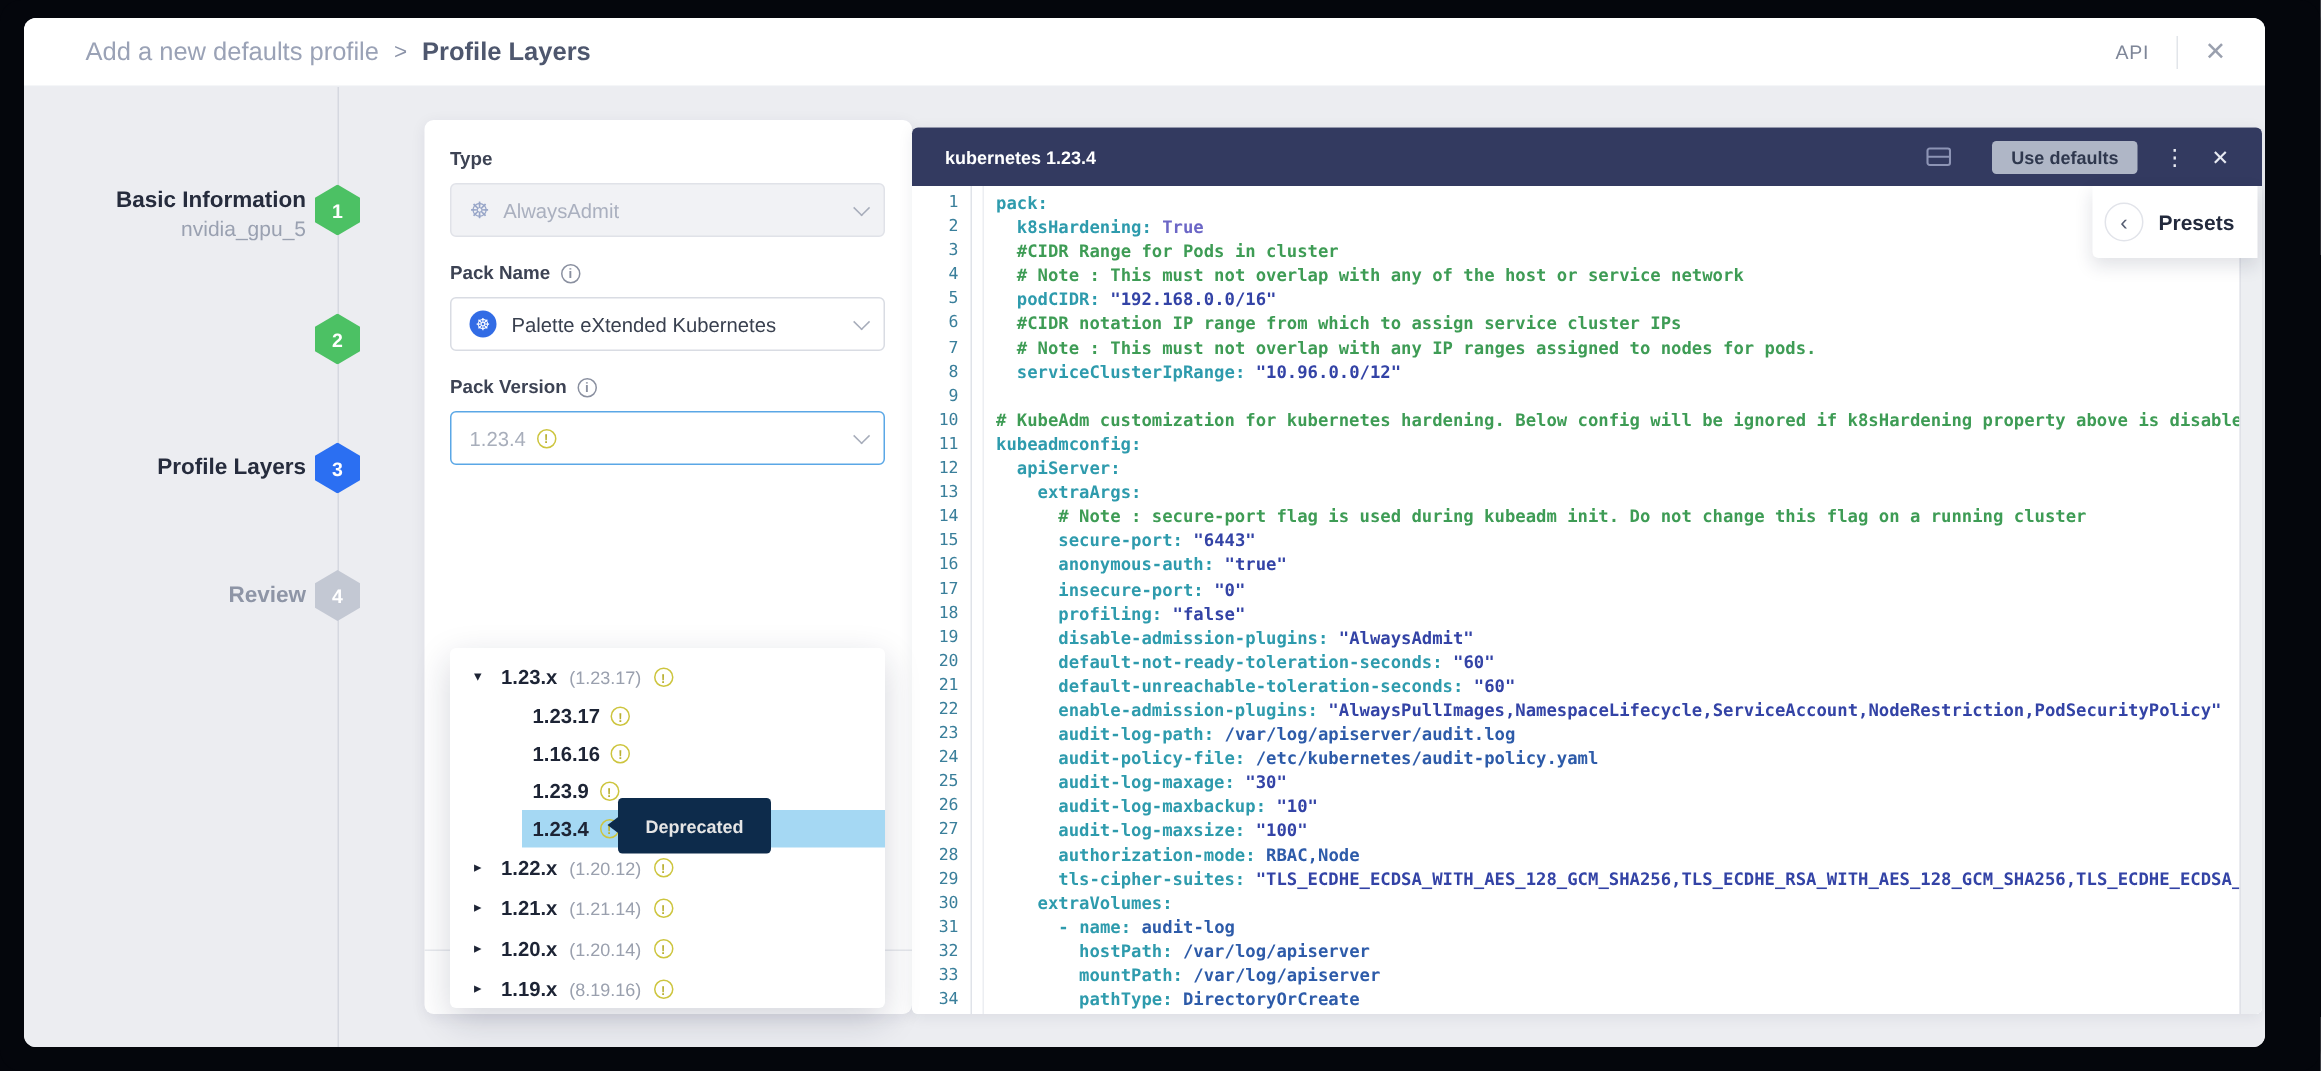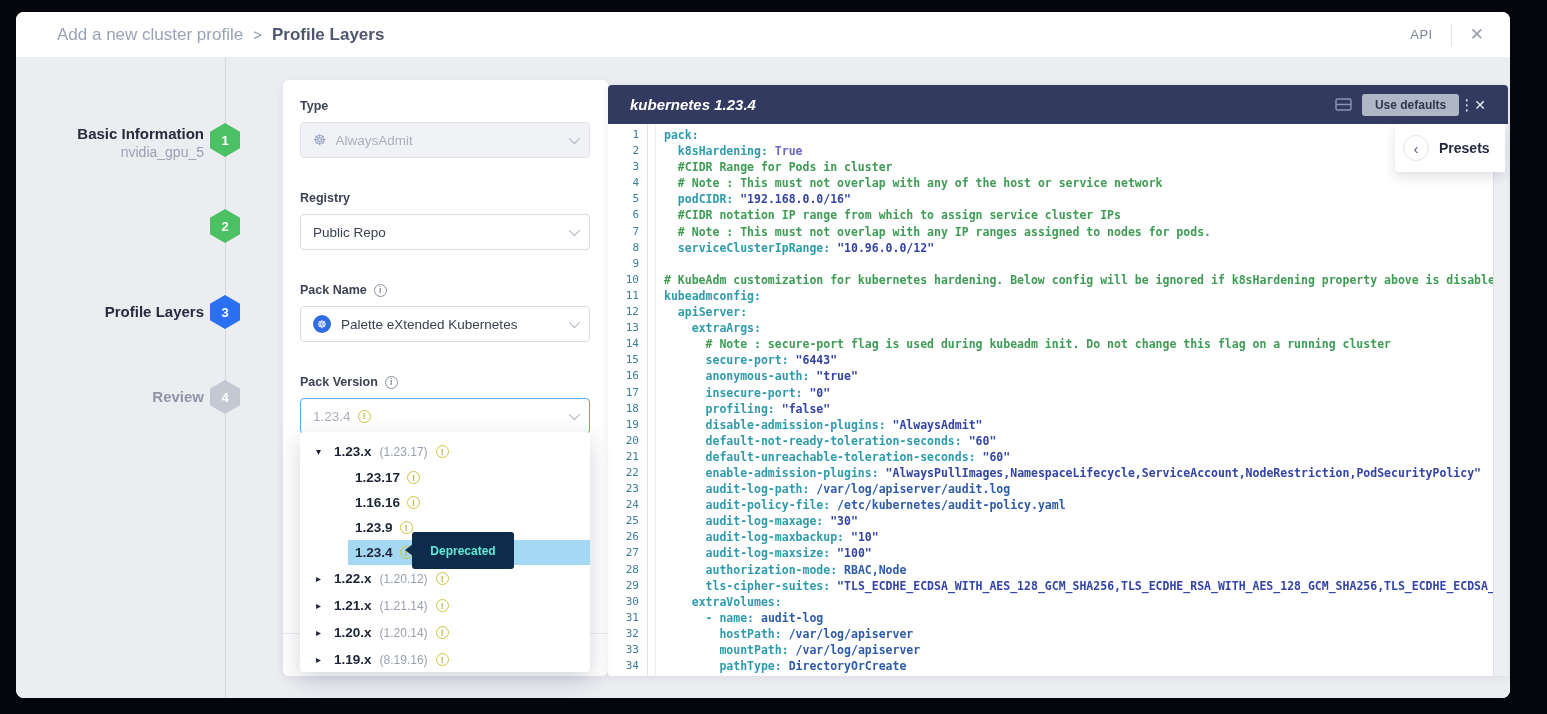--- a/index.html
+++ b/index.html
@@ -30,21 +30,21 @@
   .step-sub { font-size:14px; color:#9aa1b1; line-height:19px; }
   .hex { position:absolute; left:194px; top:0; width:30px; height:34px; display:flex; align-items:center; justify-content:center; color:#fff; font-size:13px; font-weight:700; clip-path:polygon(50% 0%,100% 26%,100% 74%,50% 100%,0% 74%,0% 26%); cursor:pointer; }
   .hex-done { background:#4cc164; }
   .hex-active { background:#2b6ff2; }
   .hex-todo { background:#c3c8d3; }
 
   
   .edit-pack { position:absolute; left:267px; top:22px; width:325px; height:596px; background:#fff; border-radius:6px; box-shadow:0 2px 10px rgba(25,35,70,.07); }
   .ep-title { height:46px; display:flex; align-items:center; padding-left:22px; font-size:15px; font-weight:700; color:#2c3346; border-bottom:1px solid #e9eaee; }
   .ep-form { padding:18px 17px 0 17px; }
-  .ep-group { margin-bottom:32px; }
+  .ep-group { margin-bottom:16px; }
   .ep-label { display:flex; align-items:center; gap:7px; font-size:12.5px; font-weight:700; color:#3d4354; height:16px; margin-bottom:8px; }
   .info-icon { width:13px; height:13px; border:1.3px solid #8a90a0; border-radius:50%; color:#8a90a0; font-size:9px; display:inline-flex; align-items:center; justify-content:center; font-weight:600; }
   .select { position:relative; width:290px; height:36px; border:1px solid #d9dce3; border-radius:4px; background:#fff; display:flex; align-items:center; padding:0 30px 0 12px; font-size:13.5px; color:#39404f; cursor:pointer; }
   .select .chev { position:absolute; right:12px; top:13px; width:8px; height:8px; border-right:1.6px solid #a6acba; border-bottom:1.6px solid #a6acba; transform:rotate(45deg) translateY(-2px); }
   .select.disabled { background:#f1f2f5; border-color:#e0e2e8; color:#aab0bf; cursor:default; }
   .select.focused { border:1.6px solid #5aa7e6; color:#a8aebb; }
   .wheel-icon { color:#98a6c8; font-size:15px; margin-right:9px; }
   .k8s-badge { width:18px; height:18px; border-radius:50%; background:#326ce5; color:#fff; font-size:11px; display:inline-flex; align-items:center; justify-content:center; margin-right:10px; }
   .warn-icon { width:13px; height:13px; border:1.4px solid #cdc53e; border-radius:50%; color:#b9b032; font-size:8.5px; font-weight:700; display:inline-flex; align-items:center; justify-content:center; flex:0 0 auto; }
   .sel-warn { margin-left:7px; }
@@ -53,28 +53,28 @@
   
   .vdrop { position:absolute; left:284px; top:374px; width:290px; height:240px; background:#fff; border-radius:4px; box-shadow:0 8px 24px rgba(20,30,60,.18); padding-top:6px; z-index:30; }
   .vd-row { display:flex; align-items:center; cursor:pointer; }
   .vd-group { height:27px; padding-left:16px; gap:8px; }
   .vd-child { height:25px; padding-left:55px; gap:7px; }
   .caret { width:10px; color:#1d2435; font-size:10px; line-height:1; }
   .vd-label { font-size:13.5px; font-weight:700; color:#1d2435; }
   .vd-child .vd-label { font-weight:700; }
   .vd-latest { font-size:12px; color:#9aa0ae; }
   .vd-child.selected { background:linear-gradient(90deg, transparent 0 48px, #a5d8f3 48px 100%); }
-  .dep-tooltip { position:absolute; left:112px; top:100px; width:102px; height:37px; background:#0d2b4b; border-radius:3px; color:#5eead4; font-size:12px; font-weight:600; display:flex; align-items:center; justify-content:center; z-index:40; }
+  .dep-tooltip { position:absolute; left:112px; top:100px; width:102px; height:37px; background:#0d2b4b; border-radius:3px; color:#e5e5e5; font-size:12px; font-weight:600; display:flex; align-items:center; justify-content:center; z-index:40; }
   .dep-tooltip::before { content:""; position:absolute; left:-7px; top:12px; border:6px solid transparent; border-right:8px solid #0d2b4b; border-left:none; }
 
   
   .editor { position:absolute; left:592px; top:27px; width:900px; height:591px; border-radius:4px; background:#fff; box-shadow:0 2px 10px rgba(25,35,70,.08); }
   .ed-header { height:39px; background:#333a60; border-radius:4px 4px 0 0; display:flex; align-items:center; padding:0 22px; }
-  .ed-title { color:#fff; font-size:15px; font-weight:700;font-style:italic; }
-  .ed-controls { margin-left:auto; display:flex; align-items:center; }
+  .ed-title { color:#fff; font-size:12px; font-weight:700; }
+  .ed-controls { margin-left:auto; display:flex; align-items:center; gap:17px; }
   .ed-diff { color:#8d94b5; display:flex; cursor:pointer; margin-right:10px; }
   .use-defaults { background:#afb6c6; color:#2f384e; border:none; border-radius:3px; font-size:12px; font-weight:600; padding:4px 13px; font-family:"Liberation Sans",sans-serif; cursor:pointer; }
   .ed-kebab { color:#e8eaf2; font-size:15px; cursor:pointer; }
   .ed-close { color:#e8eaf2; font-size:14px; cursor:pointer; }
   .ed-body { position:absolute; top:39px; left:0; right:0; bottom:0; display:flex; background:#fff; overflow:hidden; border-radius:0 0 4px 4px; }
   .gutter { width:40px; padding:3px 8px 0 0; text-align:right; border-right:1px solid #e0e3e9; font-family:"DejaVu Sans Mono",monospace; font-size:11px; color:#3a7f9b; flex:0 0 auto; }
   .ln-num { height:16.1px; line-height:16.1px; }
   .fold-gutter { width:8px; border-right:1px solid #eceef2; flex:0 0 auto; }
   .codepane { flex:1; padding:3px 0 0 8px; overflow:hidden; font-family:"DejaVu Sans Mono",monospace; font-size:11.5px; font-weight:700; white-space:pre; }
   .code-line { height:16.1px; line-height:16.1px; }
@@ -86,21 +86,21 @@
   .presets-label { font-size:14px; font-weight:700; color:#232a3d; }
 </style>
 </head>
 <body>
 
 <div class="stage">
   <div class="card">
 
     <header class="topbar">
       <div class="breadcrumb">
-        <span class="bc-parent">Add a new cluster profile</span>
+        <span class="bc-parent">Add a new defaults profile</span>
         <span class="bc-sep">&gt;</span>
         <span class="bc-current">Profile Layers</span>
       </div>
       <div class="topbar-right">
         <span class="api-link">API</span>
         <span class="tb-divider"></span>
         <span class="close-x">✕</span>
       </div>
     </header>
 
@@ -148,29 +148,20 @@
             <div class="ep-label">
                 <span>Type</span>
               </div>
             <div class="select disabled">
               <span class="wheel-icon">☸</span>
               <span>AlwaysAdmit</span>
               <span class="chev"></span>
             </div>
           </div>
 
-          <div class="ep-group">
-            <div class="ep-label">
-                <span>Registry</span>
-              </div>
-            <div class="select">
-              <span>Public Repo</span>
-              <span class="chev"></span>
-            </div>
-          </div>
 
           <div class="ep-group">
             <div class="ep-label">
               <span>Pack Name</span>
               <span class="info-icon">i</span>
             </div>
             <div class="select">
               <span class="k8s-badge">☸</span>
               <span>Palette eXtended Kubernetes</span>
               <span class="chev"></span>

